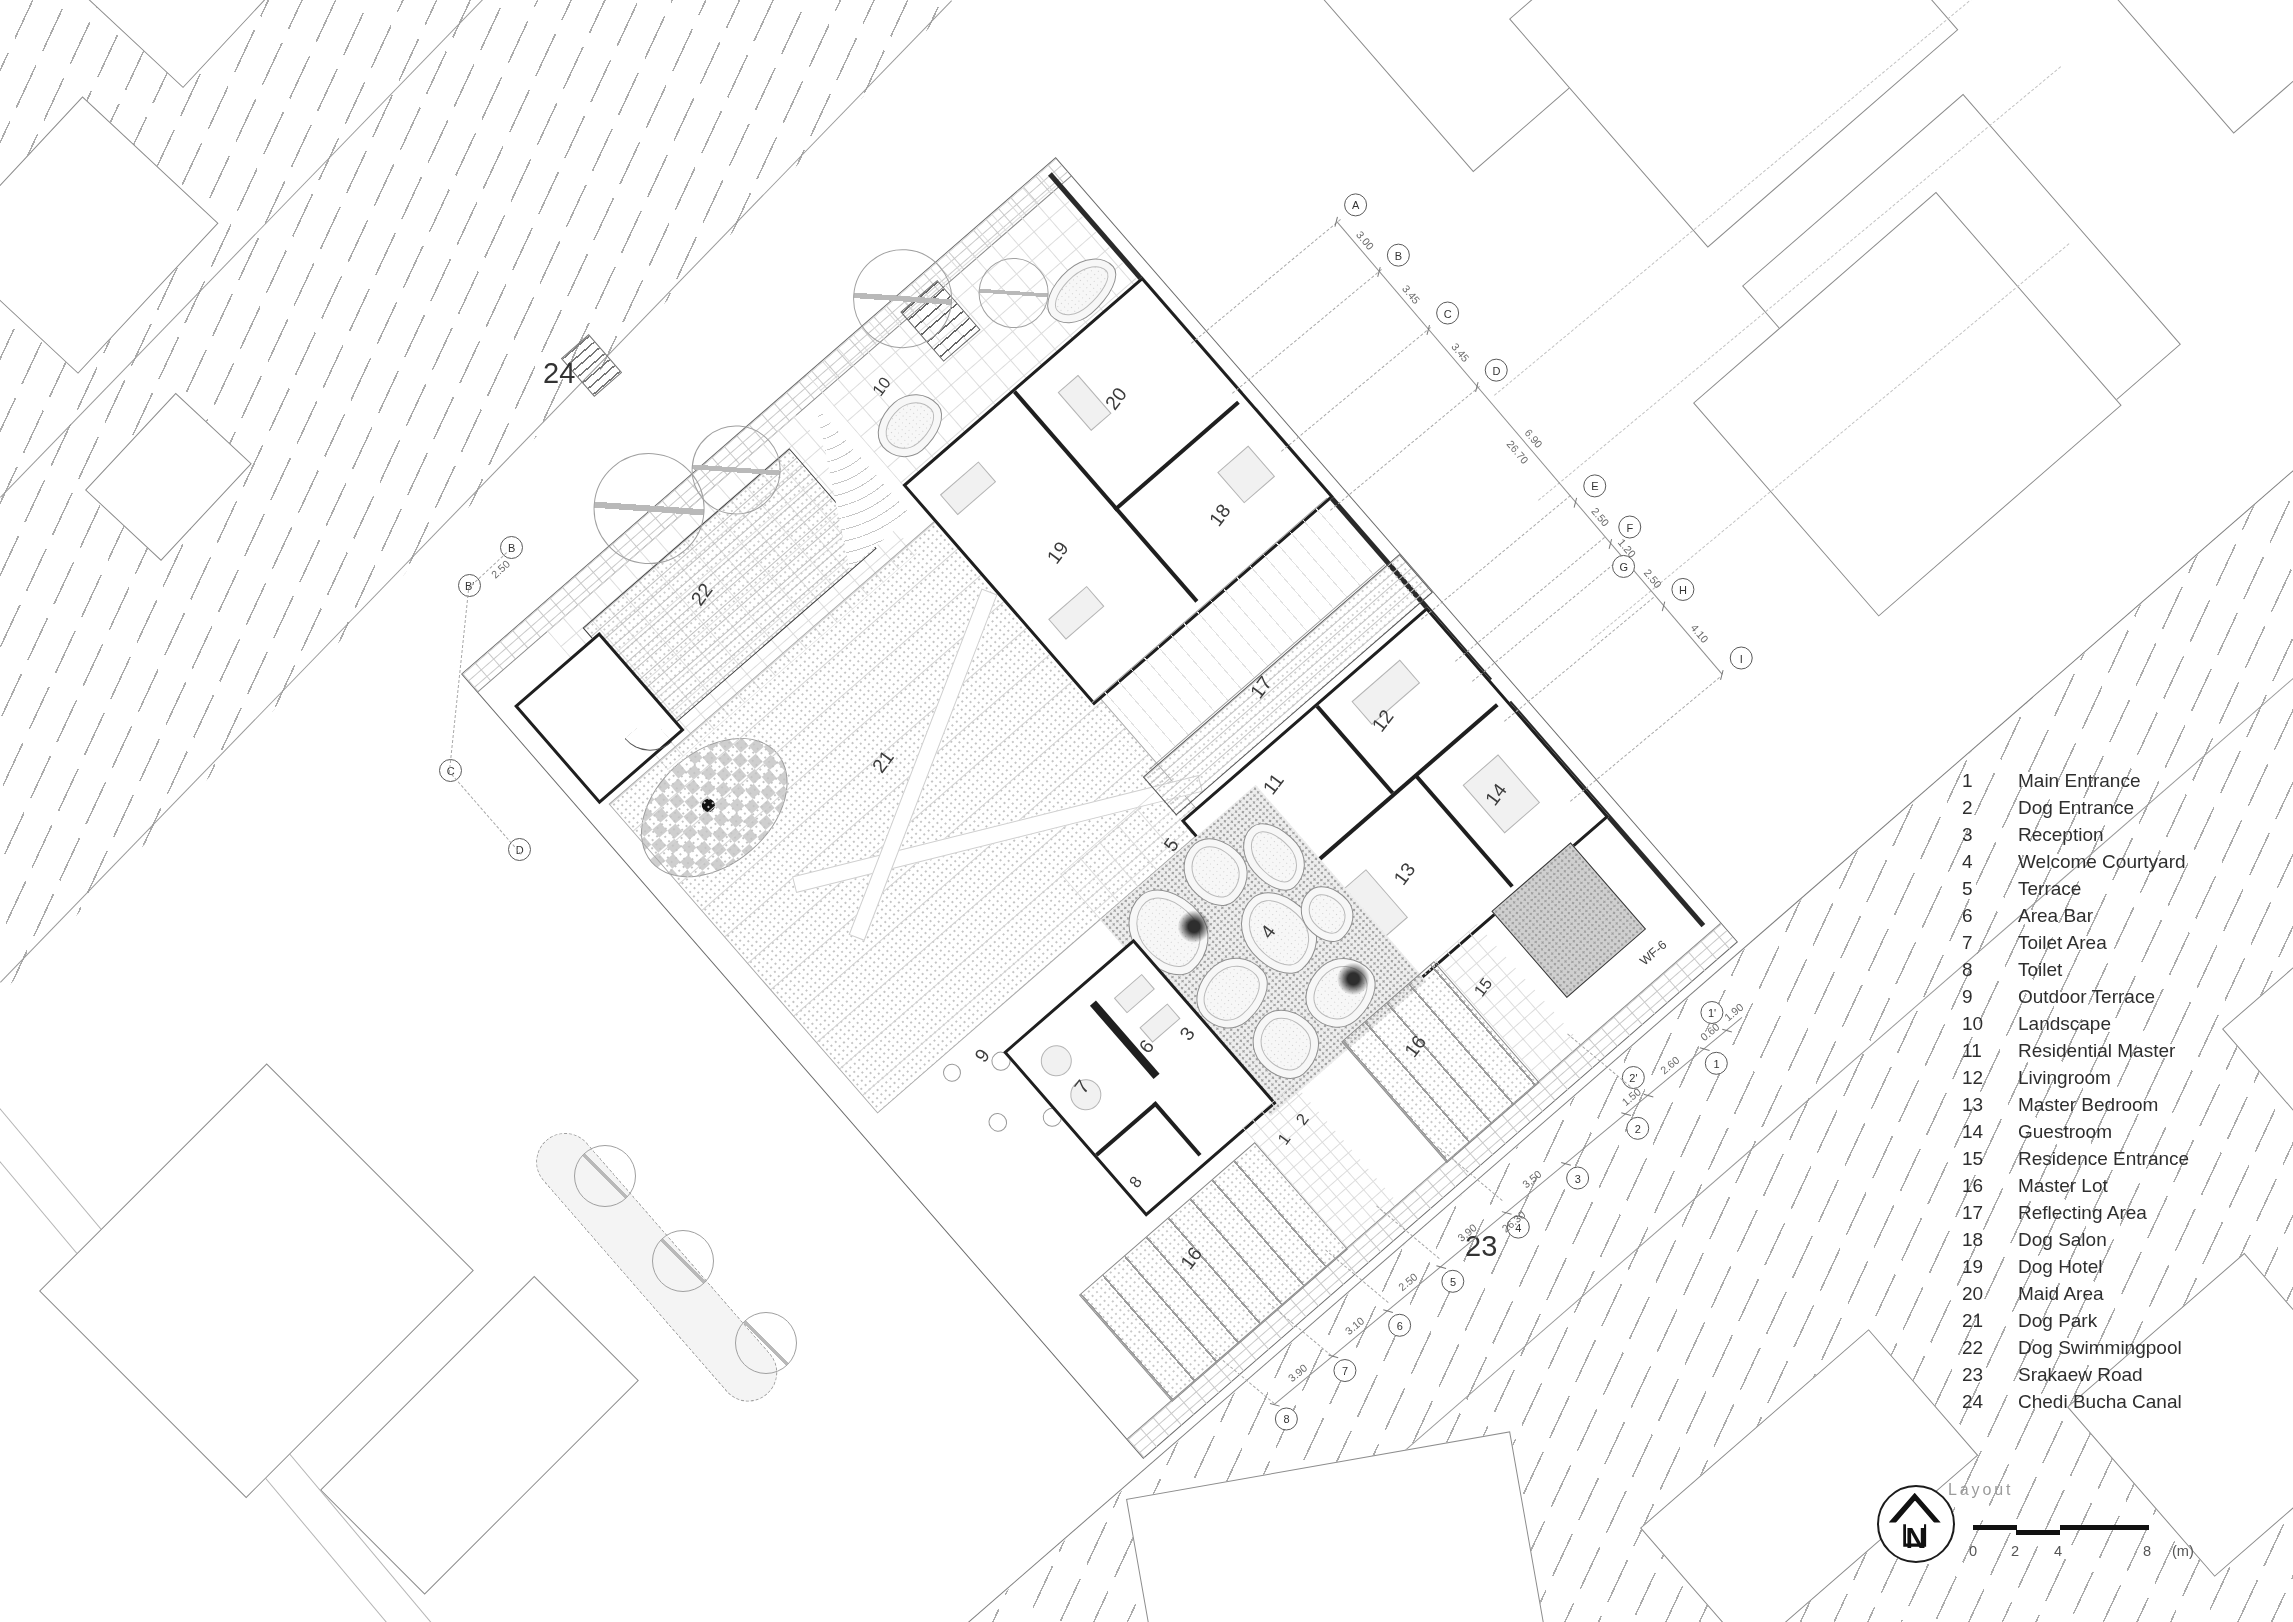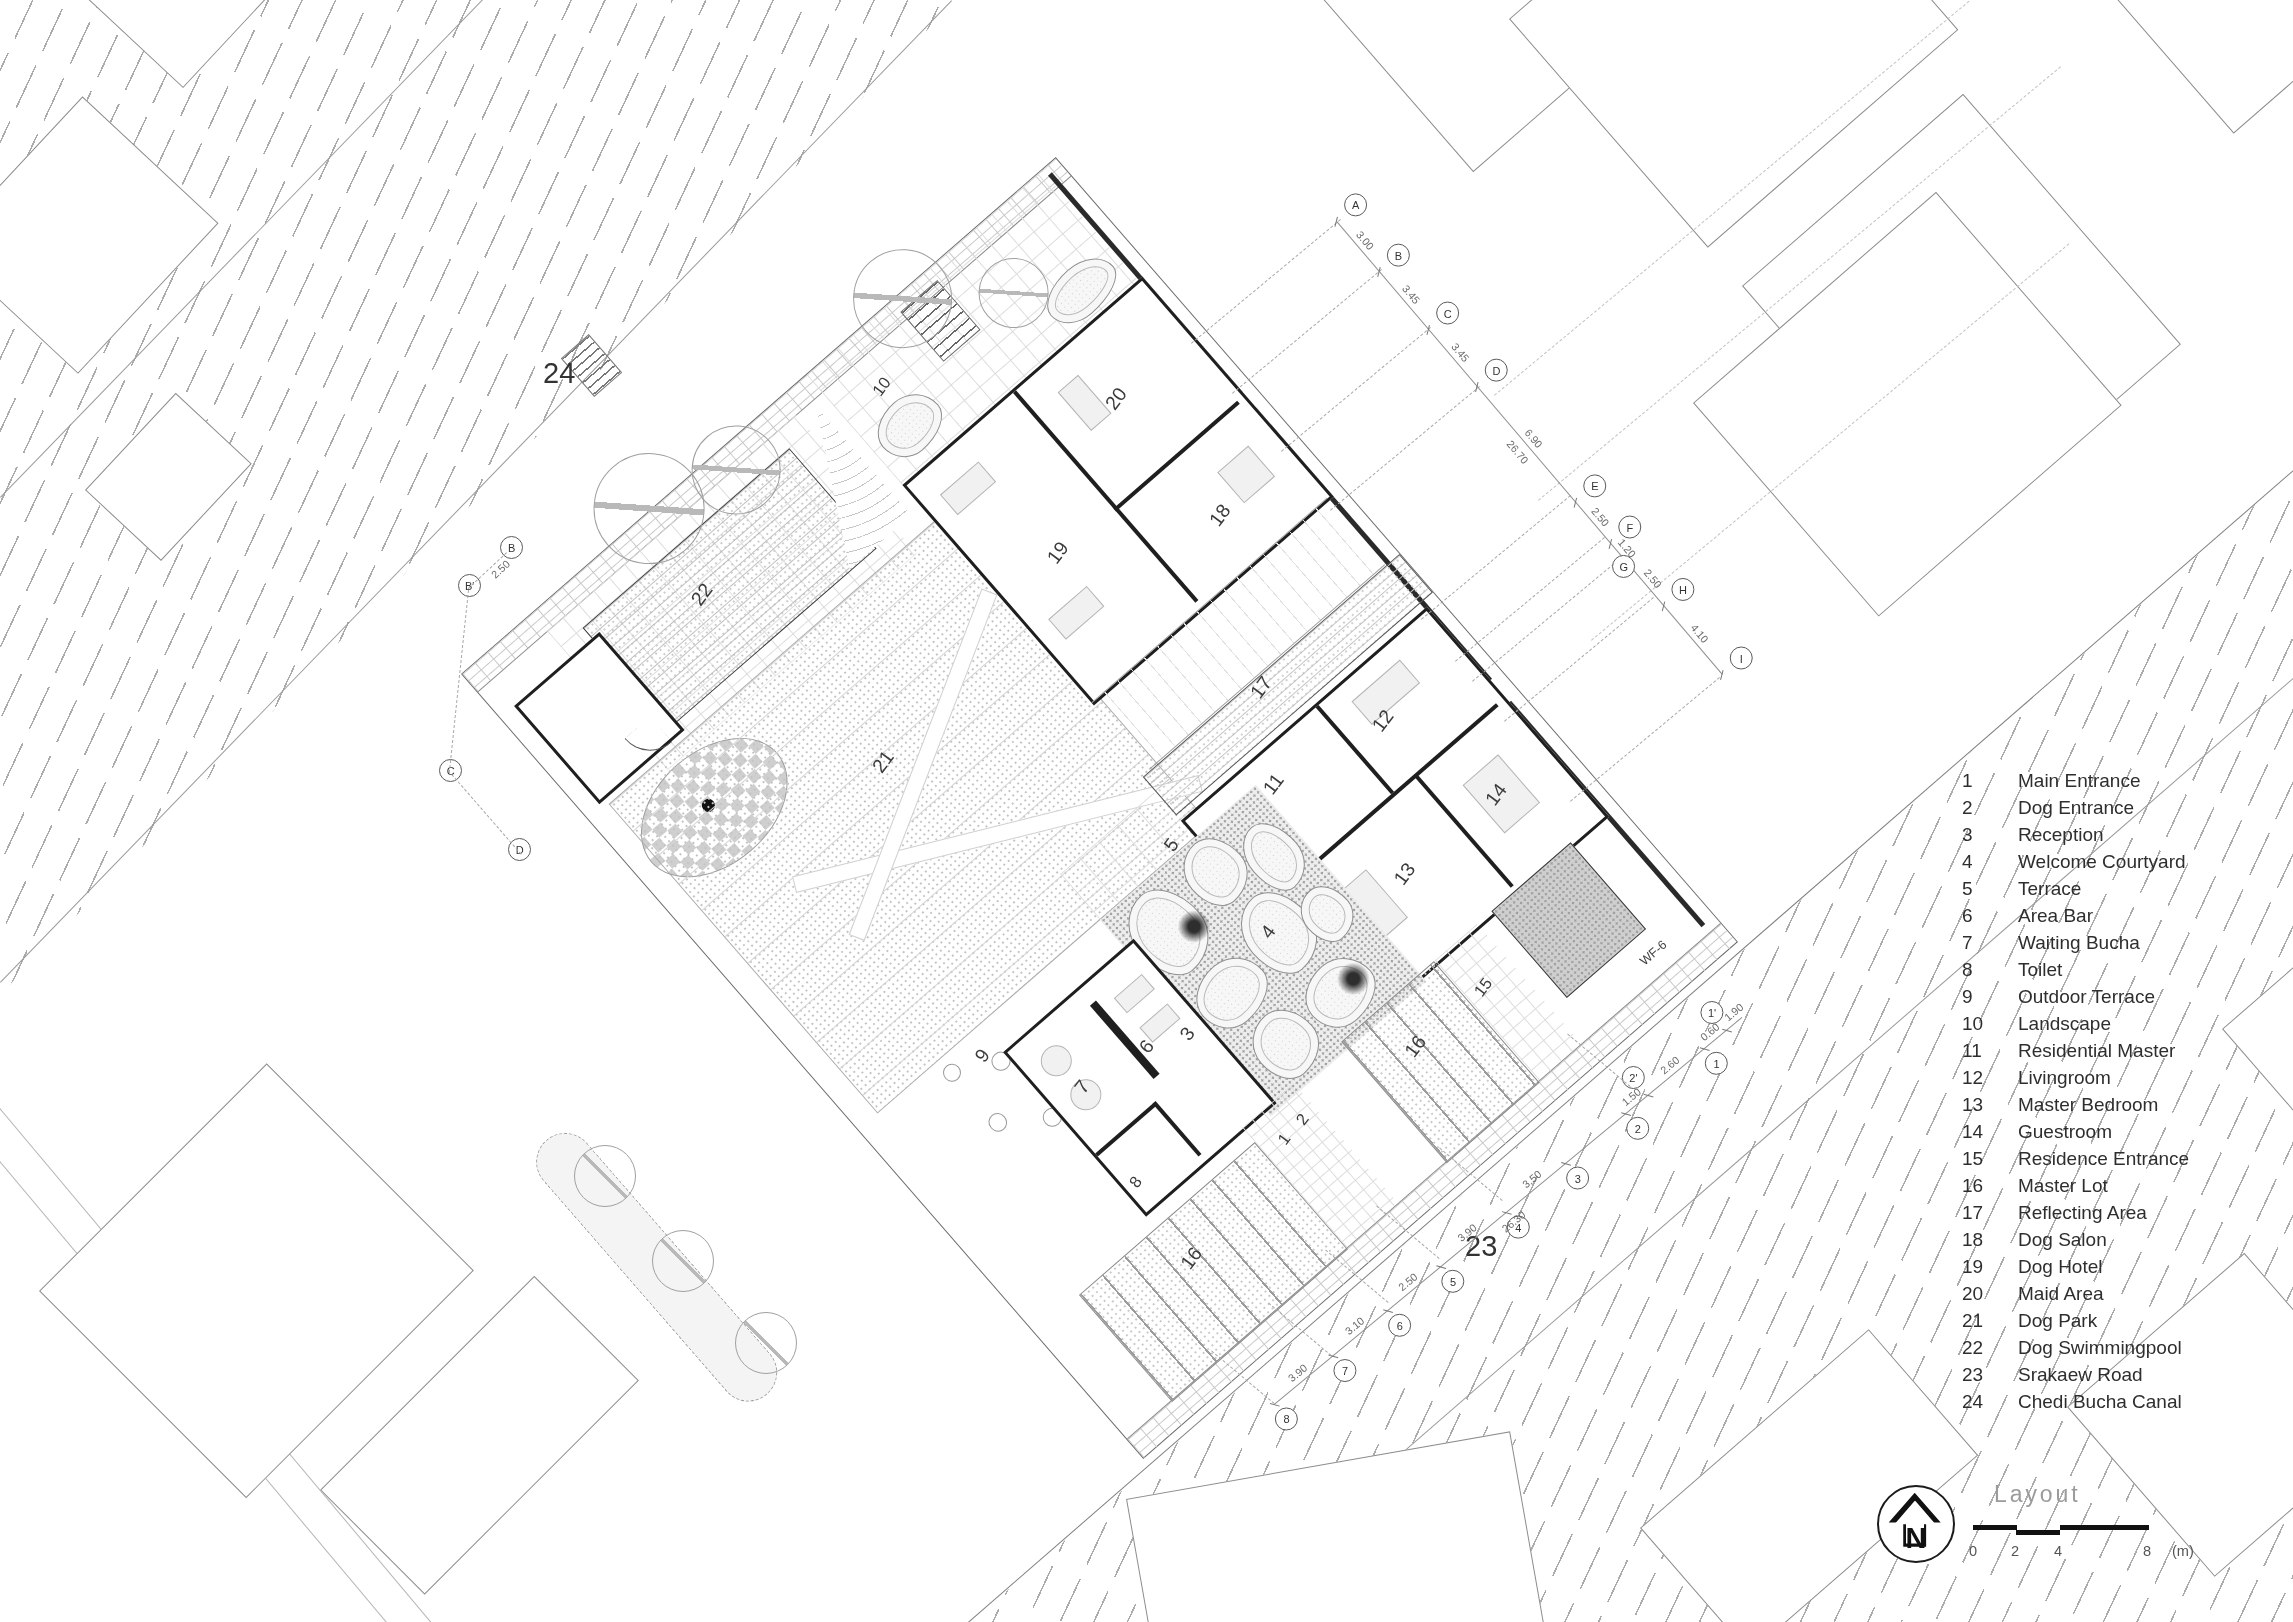--- a/index.html
+++ b/index.html
@@ -73,21 +73,21 @@
   .lno{width:56px;flex:none;}
 
   
   #north{position:absolute;left:1877px;top:1485px;width:74px;height:74px;
          border:2.4px solid #1c1c1c;border-radius:50%;background:#fff;}
   .npoly{position:absolute;left:9.7px;top:5.8px;width:52px;height:54px;background:#111;
          clip-path:polygon(50% 0,100% 55%,72% 55%,72% 100%,28% 100%,28% 55%,0 55%);}
   .npoly.inner{left:15.5px;top:13.6px;width:41px;height:43px;background:#fff;}
   #north .nletter{position:absolute;left:50%;top:35px;transform:translateX(-50%);
          font-size:29px;font-weight:bold;color:#111;}
-  #layout-title{position:absolute;left:1994px;top:1481px;font-size:23px;color:#9b9b9b;letter-spacing:2.9px;}
+  #layout-title{position:absolute;left:1948px;top:1481px;font-size:16px;color:#9b9b9b;letter-spacing:2.9px;}
   .sbar{position:absolute;background:#111;height:4.9px;}
   .slbl{position:absolute;top:1543px;font-size:14.6px;color:#555;}
 </style>
 </head>
 <body>
 
 <div class="stage">
 
   <div class="hatch canal"></div>
   <div class="hatch road"></div>
@@ -392,21 +392,21 @@
     <div class="lrow">
         <span class="lno">5</span>
         <span>Terrace</span>
       </div>
     <div class="lrow">
         <span class="lno">6</span>
         <span>Area Bar</span>
       </div>
     <div class="lrow">
         <span class="lno">7</span>
-        <span>Waiting Bucha</span>
+        <span>Toilet Area</span>
       </div>
     <div class="lrow">
         <span class="lno">8</span>
         <span>Toilet</span>
       </div>
     <div class="lrow">
         <span class="lno">9</span>
         <span>Outdoor Terrace</span>
       </div>
     <div class="lrow">

